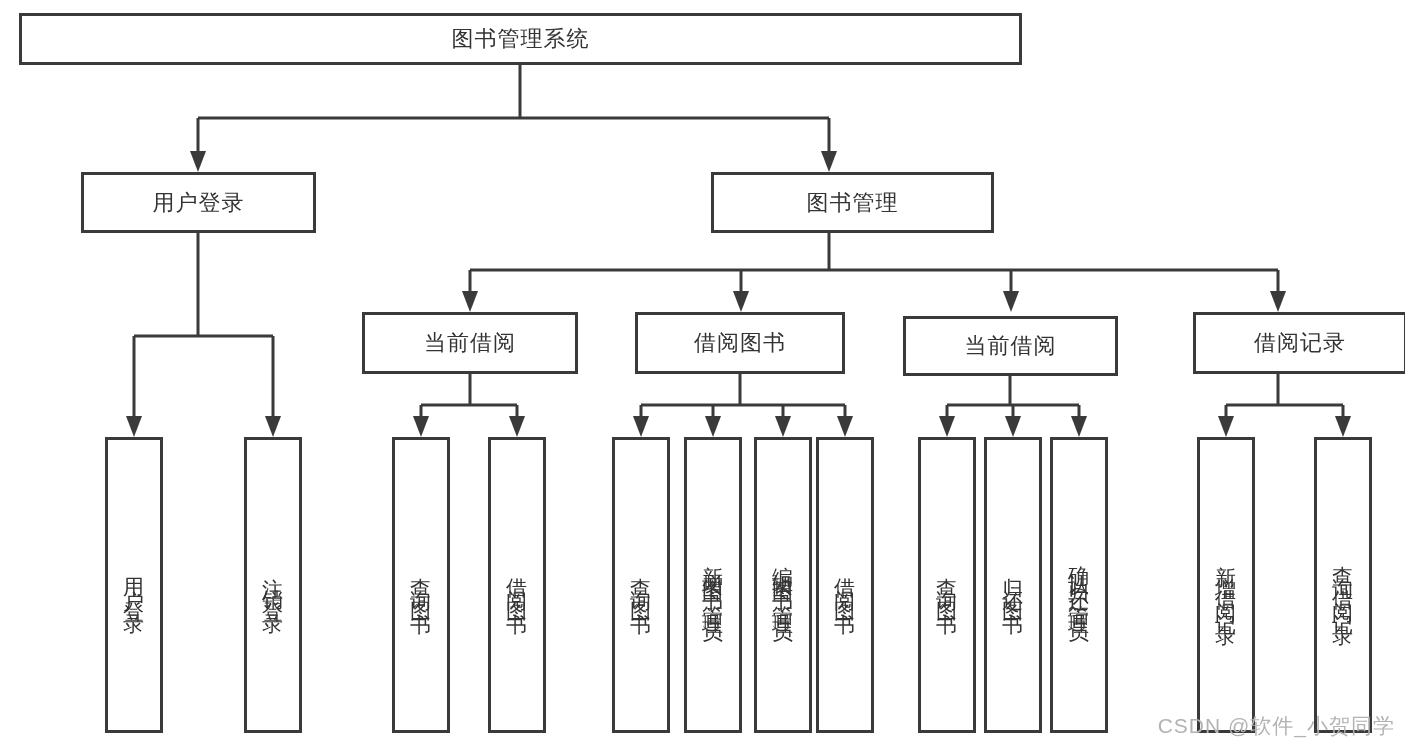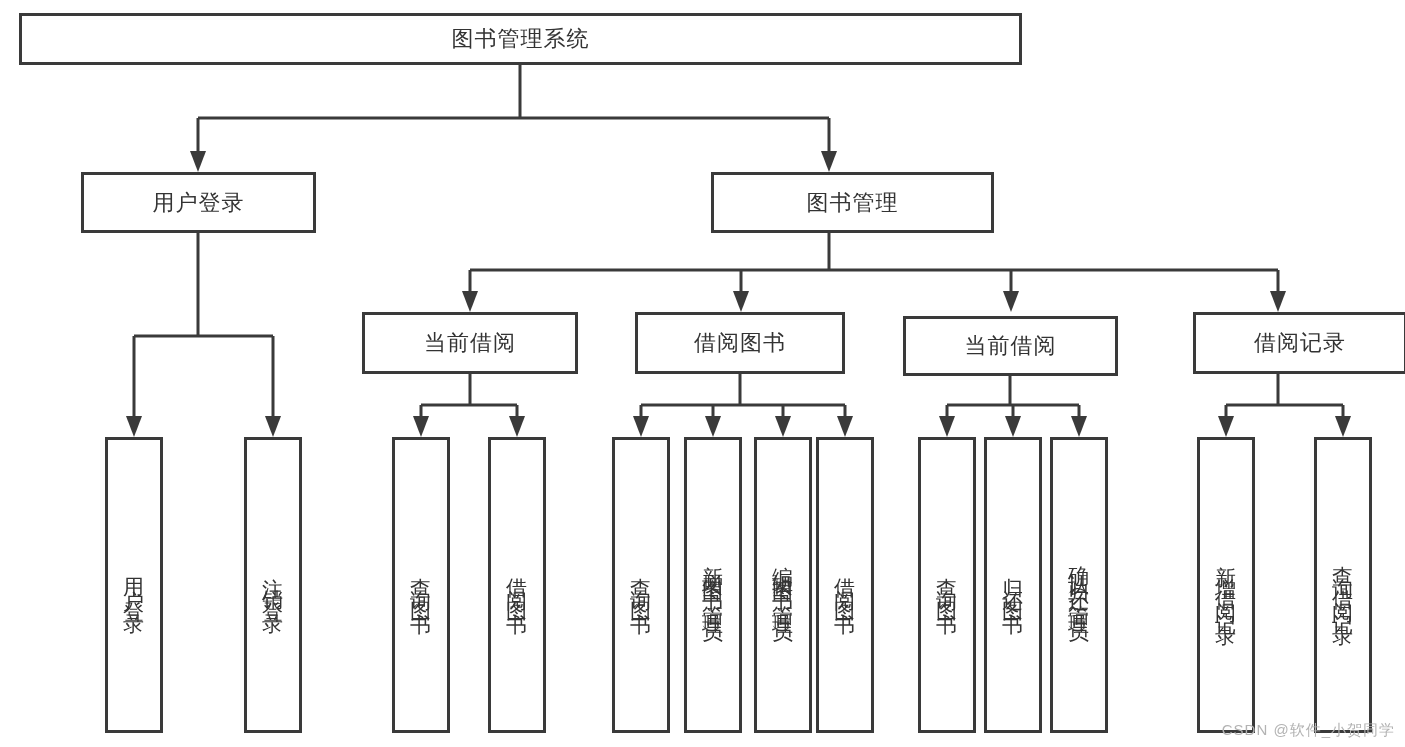--- a/index.html
+++ b/index.html
@@ -13,21 +13,21 @@
     display:flex;align-items:center;justify-content:center;color:#333333;
   }
   .h{font-size:22px;letter-spacing:1px;white-space:nowrap;}
   .v{font-size:21px;}
   .v .label{
     writing-mode:vertical-rl;text-orientation:mixed;
     letter-spacing:12px;line-height:1;
   }
   .v.tight .label{letter-spacing:8px;}
   .watermark{
-    position:absolute;right:10px;bottom:7px;font-size:15px;color:#b3b3b3;
+    position:absolute;right:10px;bottom:7px;font-size:21px;color:#b3b3b3;
     letter-spacing:1px;white-space:nowrap;
   }
 </style>
 </head>
 <body>
 
 <div class="canvas">
 
   <svg class="wires" viewBox="0 0 1405 747">
     <g stroke="#3a3a3a" stroke-width="3" fill="none">

